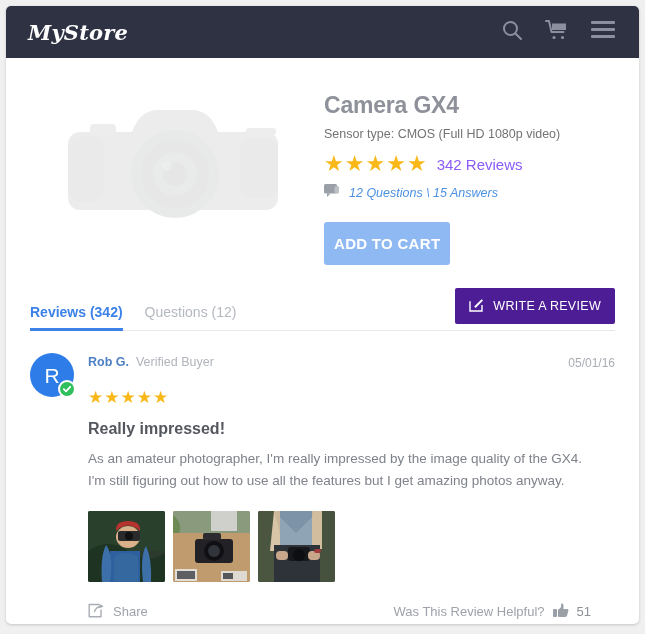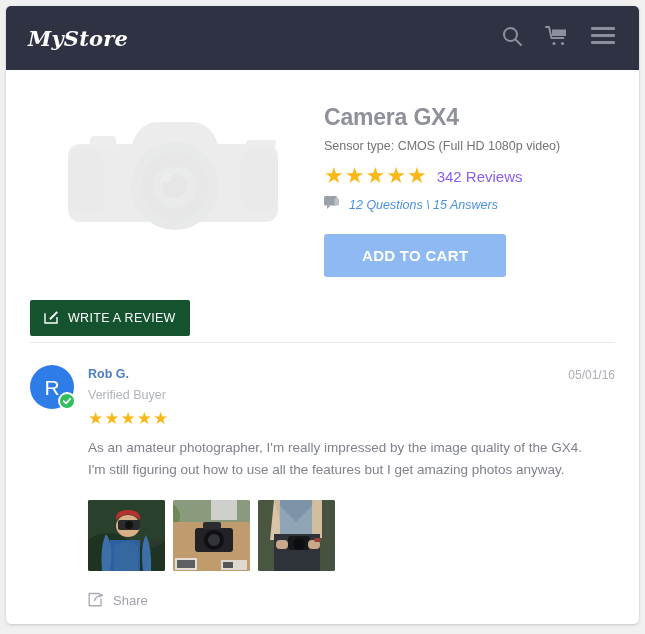--- a/index.html
+++ b/index.html
@@ -19,21 +19,21 @@
     position: relative;
     width: 633px; height: 618px;
     background: #ffffff;
     border-radius: 5px;
     box-shadow: 0 1px 3px rgba(0,0,0,0.18);
     overflow: hidden;
   }
 
   
   .header {
-    height: 64px;
+    height: 52px;
     background: #2e3243;
     display: flex;
     align-items: center;
     justify-content: space-between;
     padding: 0 24px 0 22px;
     text-align: center;
   }
   .logo {
     color: #ffffff;
     font-family: "DejaVu Serif", serif;
@@ -101,21 +101,21 @@
   }
   .buy-row { display: flex; align-items: center; gap: 22px; }
   .add-cart {
     background: #8fb9f2;
     color: #ffffff;
     border: none;
     border-radius: 3px;
     font-size: 15px;
     font-weight: bold;
     letter-spacing: 0.3px;
-    padding: 13px 38px;
+    padding: 13px 10px;
     cursor: pointer;
     font-family: "Liberation Sans", sans-serif;
   }
   .price {
     font-size: 19px;
     color: #9a9da5;
     font-weight: bold;
   }
 
   
@@ -144,21 +144,21 @@
     content: "";
     position: absolute;
     left: 0; right: 0; bottom: -1px;
     height: 3px;
     background: #3c82e8;
   }
   .write-review {
     display: flex;
     align-items: center;
     gap: 9px;
-    background: #14532d;
+    background: #4c1d95;
     color: #ffffff;
     border: none;
     border-radius: 2px;
     font-size: 12.5px;
     padding: 9px 14px;
     margin-bottom: 6px;
     cursor: pointer;
     letter-spacing: 0.3px;
     font-family: "Liberation Sans", sans-serif;
   }
@@ -188,21 +188,21 @@
     right: -2px; bottom: -1px;
     width: 18px; height: 18px;
     border-radius: 50%;
     background: #2fbf5c;
     border: 2px solid #ffffff;
     display: flex;
     align-items: center;
     justify-content: center;
   }
   .reviewer-meta { padding-top: 2px; }
-  .name-line { display: flex; align-items: baseline; gap: 7px; margin-bottom: 8px; flex-direction: column; }
+  .name-line { display: flex; align-items: baseline; gap: 7px; margin-bottom: 20px; }
   .reviewer-name { font-size: 12.5px; font-weight: bold; color: #4d7fc4; }
   .verified-text { font-size: 12.5px; color: #b0b4bb; }
   .review-date { font-size: 12px; color: #a9adb4; padding-top: 3px; }
   .review-title {
     font-size: 16px;
     font-weight: bold;
     color: #54585e;
     margin: 14px 0 0 58px;
   }
   .review-body {
@@ -325,20 +325,24 @@
           <a class="qa-link">12 Questions \ 15 Answers</a>
         </div>
 
         <div class="buy-row">
           <button class="add-cart">ADD TO CART</button>
         </div>
       </div>
     </div>
 
     <div class="tabs-bar">
+      <div class="tabs">
+        <div class="tab active">Reviews (342)</div>
+        <div class="tab">Questions (12)</div>
+      </div>
       <button class="write-review">
         <span>
           <svg width="15" height="15" viewBox="0 0 15 15" fill="none" stroke="#ffffff" stroke-width="1.4">
             <path d="M1 4.2 V14 H13 V8"></path>
             <path d="M5.2 9.6 L12.6 2.2 L14 3.6 L6.6 11 Z" fill="#ffffff" stroke="none"></path>
           </svg>
         </span>
         <span>WRITE A REVIEW</span>
       </button>
     </div>
@@ -364,20 +368,21 @@
               <span class="star">★</span>
               <span class="star">★</span>
               <span class="star">★</span>
               <span class="star">★</span>
             </div>
           </div>
         </div>
         <div class="review-date">05/01/16</div>
       </div>
 
+      <div class="review-title">Really impressed!</div>
       <div class="review-body">As an amateur photographer, I'm really impressed by the image quality of the GX4. I'm still figuring out how to use all the features but I get amazing photos anyway.</div>
 
       <div class="thumbs">
         <div class="thumb">
           <svg width="77" height="71" viewBox="0 0 77 71">
             <rect width="77" height="71" fill="#2b3a2c"></rect>
             <rect x="0" y="0" width="77" height="40" fill="#28402c"></rect>
             <path d="M0 40 q20 -14 40 0 t37 2 V71 H0 Z" fill="#1f3322"></path>
             <rect x="22" y="40" width="30" height="31" fill="#2e5f9e"></rect>
             <path d="M26 46 q12 -8 24 0 v25 h-24 Z" fill="#35689f"></path>
@@ -430,17 +435,27 @@
         <div class="share-btn">
           <span>
             <svg width="16" height="15" viewBox="0 0 16 15" fill="none" stroke="#a8acb3" stroke-width="1.4" stroke-linecap="round" stroke-linejoin="round">
               <path d="M11 1.5 H1.2 V13.8 H13 V7"></path>
               <path d="M6.5 8.5 Q8 3.5 14.5 3.2"></path>
               <path d="M11.4 0.8 L15.2 3.2 L11.4 5.6 Z" fill="#a8acb3" stroke="none"></path>
             </svg>
           </span>
           <span>Share</span>
         </div>
+        <div class="helpful">
+          <span>Was This Review Helpful?</span>
+          <span class="thumbup">
+            <svg width="16" height="15" viewBox="0 0 16 15">
+              <rect x="0" y="6" width="4" height="8" rx="1" fill="#9aa0a8"></rect>
+              <path d="M5 6.5 Q8.5 5.5 8.2 1.2 Q8.2 0.2 9.4 0.4 Q11 0.9 10.4 6 H14.4 Q15.8 6 15.4 7.5 L14.1 12.6 Q13.8 14 12.3 14 H6.2 Q5 14 5 12.8 Z" fill="#9aa0a8"></path>
+            </svg>
+          </span>
+          <span class="helpful-count">51</span>
+        </div>
       </div>
     </div>
 
   </div>
 </div>
 
 </body></html>

